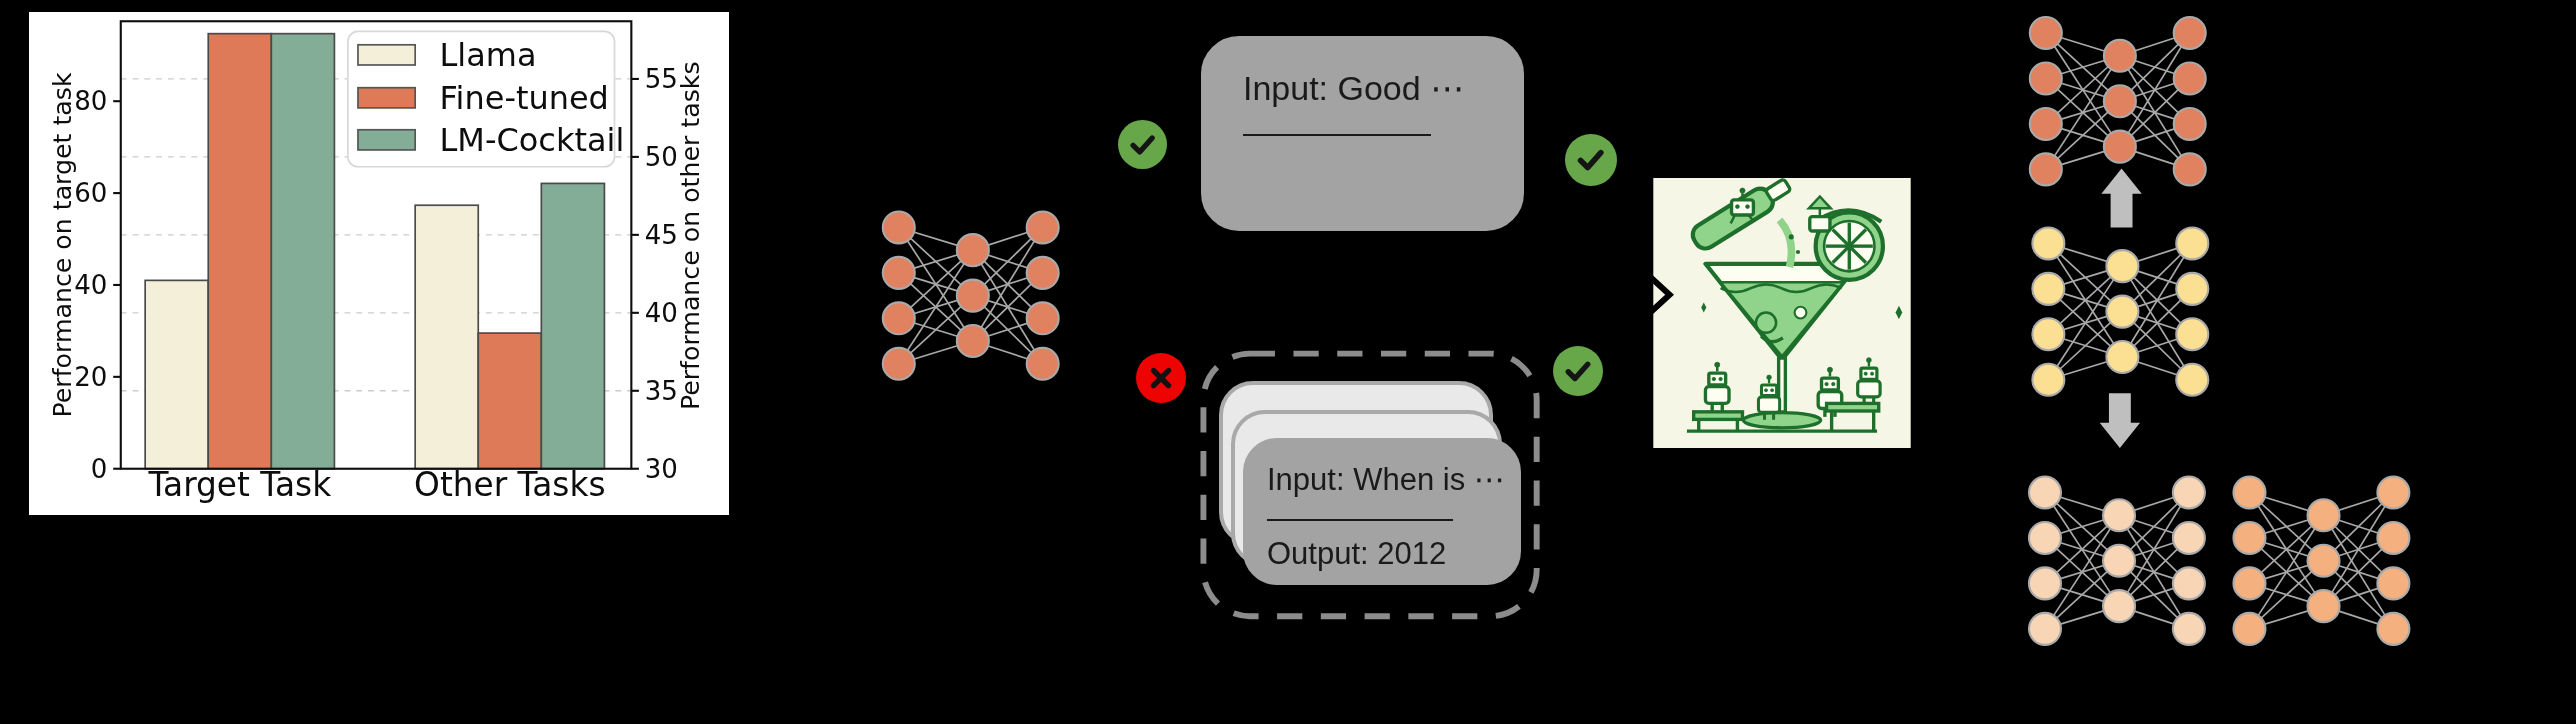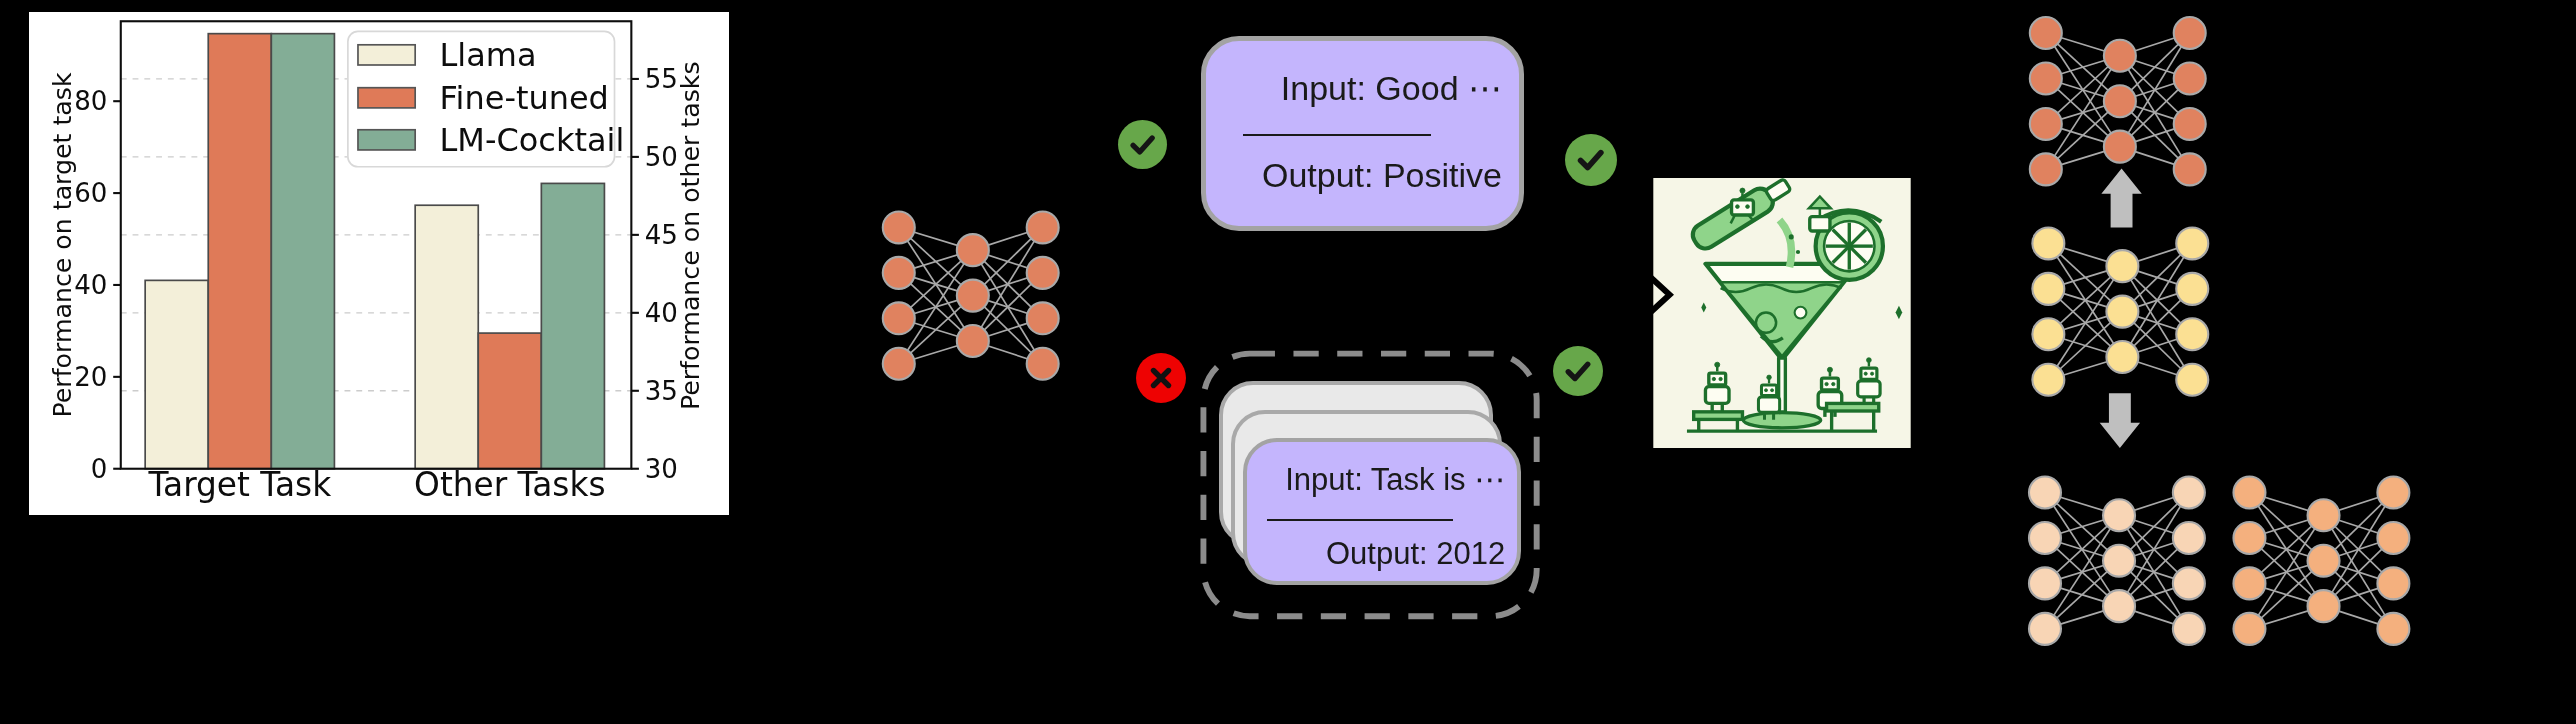--- a/index.html
+++ b/index.html
@@ -2,22 +2,22 @@
 <html style="--ck-bg: #f6f6e7; --ck-line: #1d6f2b; --ck-fill: #8fd48a; --ck-paper: #fdfdf2;font-size:13.5px"><head>
 <meta charset="utf-8">
 <style>
   html,body{margin:0;padding:0;background:#000;}
   #canvas{position:relative;width:2576px;height:725px;background:#000;overflow:hidden;
           font-family:"DejaVu Sans","Liberation Sans",sans-serif;}
   #chart-fig{position:absolute;left:29px;top:11.8px;width:700px;height:503px;background:#fff;}
   #chart-svg{position:absolute;left:0;top:0;}
   #cocktail{position:absolute;left:1653px;top:178px;z-index:1;}
   #overlay{position:absolute;left:0;top:0;z-index:2;}
-  .card{position:absolute;background:#c4b5fd;border:5px solid #a3a3a3;border-radius:38px;
-        box-sizing:border-box;color:#1a1a1a;z-index:3;font-family:"Liberation Sans",sans-serif;text-align:right;}
+  .card{position:absolute;background:#a3a3a3;border:5px solid #a3a3a3;border-radius:38px;
+        box-sizing:border-box;color:#1a1a1a;z-index:3;font-family:"Liberation Sans",sans-serif;}
   #card-good{left:1201px;top:36px;width:323px;height:195px;padding:30px 17px 17px 37px;}
   #card-good .card-line{font-size:34px;line-height:1.05;}
   #card-good .card-divider{width:188px;border-top:2.5px solid #1a1a1a;margin:27px 0 22px 0;}
   .stack-card{position:absolute;background:#e9e9e9;border:4.2px solid #a9a9a9;border-radius:34px;
               box-sizing:border-box;z-index:3;}
   #stack-back{left:1219px;top:381px;width:274px;height:165px;}
   #stack-mid{left:1231px;top:410px;width:271px;height:157px;}
   #card-when{left:1243px;top:438px;width:278px;height:147px;border-radius:34px;border-width:4.2px;
              padding:22px 11.8px 11.8px 20px;}
   #card-when .card-line{font-size:31px;line-height:1.05;}
@@ -399,27 +399,26 @@
       </g>
       <path d="M2521,200 L2545,230 L2534,230 L2534,270 L2508,270 L2508,230 L2497,230 Z" fill="#bfbfbf"></path>
       <path d="M2519,532 L2543,502 L2532,502 L2532,467 L2506,467 L2506,502 L2495,502 Z" fill="#bfbfbf"></path>
       <rect x="1430" y="420" width="396" height="312" rx="55" fill="none" stroke="#8c8c8c" stroke-width="7" stroke-dasharray="30 22"></rect>
       <path d="M1960,328 L1984,350 L1960,372" fill="none" stroke="#000000" stroke-width="7"></path>
     </svg>
 
   <div class="card" id="card-good">
     <div class="card-line">Input: Good ⋯</div>
     <div class="card-divider"></div>
-    <div class="card-line">Output: Positive</div>
   </div>
 
   <div class="stack-card" id="stack-back"></div>
   <div class="stack-card" id="stack-mid"></div>
   <div class="card" id="card-when">
-    <div class="card-line">Input: Task is ⋯</div>
+    <div class="card-line">Input: When is ⋯</div>
     <div class="card-divider"></div>
     <div class="card-line">Output: 2012</div>
   </div>
 
   <div class="badge check" id="check-a" style="background: rgb(103, 167, 74);">
     <svg viewBox="0 0 24 24">
         <path d="M5.5 12.5 L10 17 L18.5 7.5" style="stroke: rgb(21, 21, 21);"></path>
       </svg>
   </div>
   <div class="badge check" id="check-b" style="background: rgb(103, 167, 74);">

